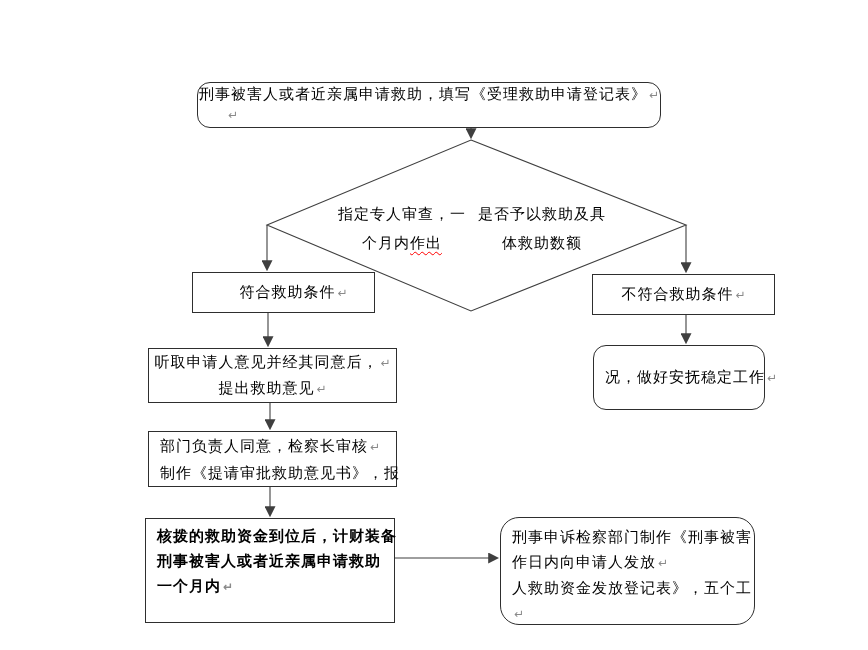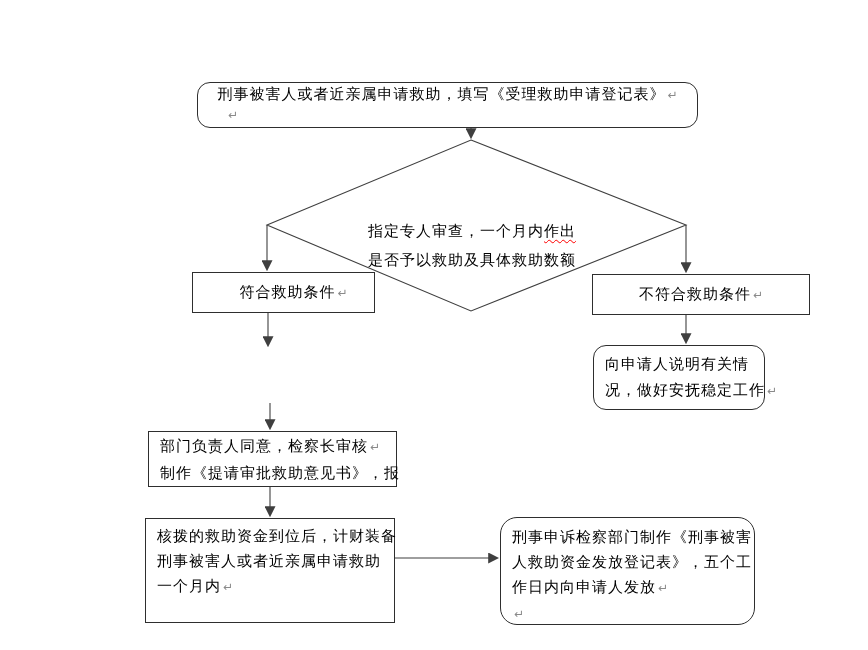--- a/index.html
+++ b/index.html
@@ -25,46 +25,46 @@
     box-sizing:border-box;display:flex;flex-direction:column;justify-content:center;
     font-size:15px;letter-spacing:1px;line-height:25px;
   }
   .rounded{border-radius:13px;}
   .rounded-lg{border-radius:17px;}
   .center{text-align:center;}
   .lefttext{text-align:left;padding-left:11px;padding-right:6px;}
   .topalign{justify-content:flex-start;}
   .node .row{white-space:nowrap;}
   .diamond-text{
-    position:absolute;left:332px;top:201px;width:280px;height:90px;
-    display:flex;flex-direction:column;justify-content:center;text-align:center;
-    font-size:15px;letter-spacing:1px;line-height:29px;
+    position:absolute;left:332px;top:184px;width:280px;height:90px;
+    display:flex;flex-direction:row;justify-content:center;text-align:center;
+    font-size:15px;letter-spacing:1px;line-height:29px;align-items:center;
   }
   .mark{
     color:var(--mark);font-size:12px;letter-spacing:0;
     font-family:"DejaVu Sans",sans-serif;vertical-align:baseline;padding-left:2px;
   }
   .misspell{
     text-decoration:underline;text-decoration-style:wavy;
     text-decoration-color:var(--squiggle);text-decoration-thickness:1px;
     text-underline-offset:3px;
   }
   svg.connectors{position:absolute;left:0;top:0;width:868px;height:650px;pointer-events:none;}
   svg.connectors line{stroke:var(--connector);stroke-width:1.1;}
   svg.connectors polygon.outline{stroke:var(--connector);fill:none;stroke-width:1.1;}
   svg.connectors marker path{fill:var(--connector);}
-  #node-apply{left:197px;top:82px;width:501px;height:46px;line-height:19px;padding-top:0;}
+  #node-apply{left:197px;top:82px;width:464px;height:46px;line-height:19px;padding-top:0;}
   #node-apply .row2{text-align:left;padding-left:28px;}
   #node-eligible{left:192px;top:272px;width:183px;height:41px;padding-left:20px;}
-  #node-ineligible{left:592px;top:274px;width:218px;height:41px;}
+  #node-ineligible{left:592px;top:274px;width:183px;height:41px;}
   #node-explain{left:593px;top:345px;width:172px;height:65px;line-height:26px;}
   #node-listen{left:148px;top:348px;width:249px;height:55px;}
   #node-draft{left:148px;top:431px;width:249px;height:56px;line-height:26px;}
-  #node-funds{left:145px;top:518px;width:250px;height:105px;padding-top:5px;}
-  #node-issue{left:500px;top:517px;width:255px;height:108px;padding-top:7px;}
+  #node-funds{left:145px;top:518px;width:250px;height:105px;padding-top:5px;font-weight:bold;}
+  #node-issue{left:500px;top:517px;width:255px;height:108px;padding-top:7px;border-radius:19px;}
 </style>
 </head>
 <body>
 
 <div class="canvas">
 
 
   <svg class="connectors" viewBox="0 0 868 650" xmlns="http://www.w3.org/2000/svg">
     <defs>
       <marker id="arr" viewBox="0 0 10 10" refX="8" refY="5" markerWidth="10" markerHeight="10" orient="auto-start-reverse">
@@ -94,36 +94,39 @@
 
   <div class="node center" id="node-eligible">
     <div class="row"><span>符合救助条件</span><span class="mark">↵</span></div>
   </div>
 
   <div class="node center" id="node-ineligible">
     <div class="row"><span>不符合救助条件</span><span class="mark">↵</span></div>
   </div>
 
   <div class="node rounded lefttext" id="node-explain">
-    <div class="row">向申请人说明有关情</div>
     <div class="row"><span>况，做好安抚稳定工作</span><span class="mark">↵</span></div>
   </div>
 
+  <div class="node center" id="node-listen">
+    <div class="row"><span>听取申请人意见并经其同意后，</span><span class="mark">↵</span></div>
+    <div class="row"><span>提出救助意见</span><span class="mark">↵</span></div>
+  </div>
 
   <div class="node lefttext" id="node-draft">
     <div class="row"><span>部门负责人同意，检察长审核</span><span class="mark">↵</span></div>
     <div class="row">制作《提请审批救助意见书》，报</div>
   </div>
 
   <div class="node lefttext topalign" id="node-funds">
     <div class="row">核拨的救助资金到位后，计财装备</div>
     <div class="row">刑事被害人或者近亲属申请救助</div>
     <div class="row"><span>一个月内</span><span class="mark">↵</span></div>
   </div>
 
   <div class="node rounded-lg lefttext topalign" id="node-issue">
     <div class="row">刑事申诉检察部门制作《刑事被害</div>
+    <div class="row"><span>作日内向申请人发放</span><span class="mark">↵</span></div>
     <div class="row">人救助资金发放登记表》，五个工</div>
-    <div class="row"><span>作日内向申请人发放</span><span class="mark">↵</span></div>
     <div class="row"><span class="mark">↵</span></div>
   </div>
 
 </div>
 
 </body></html>

